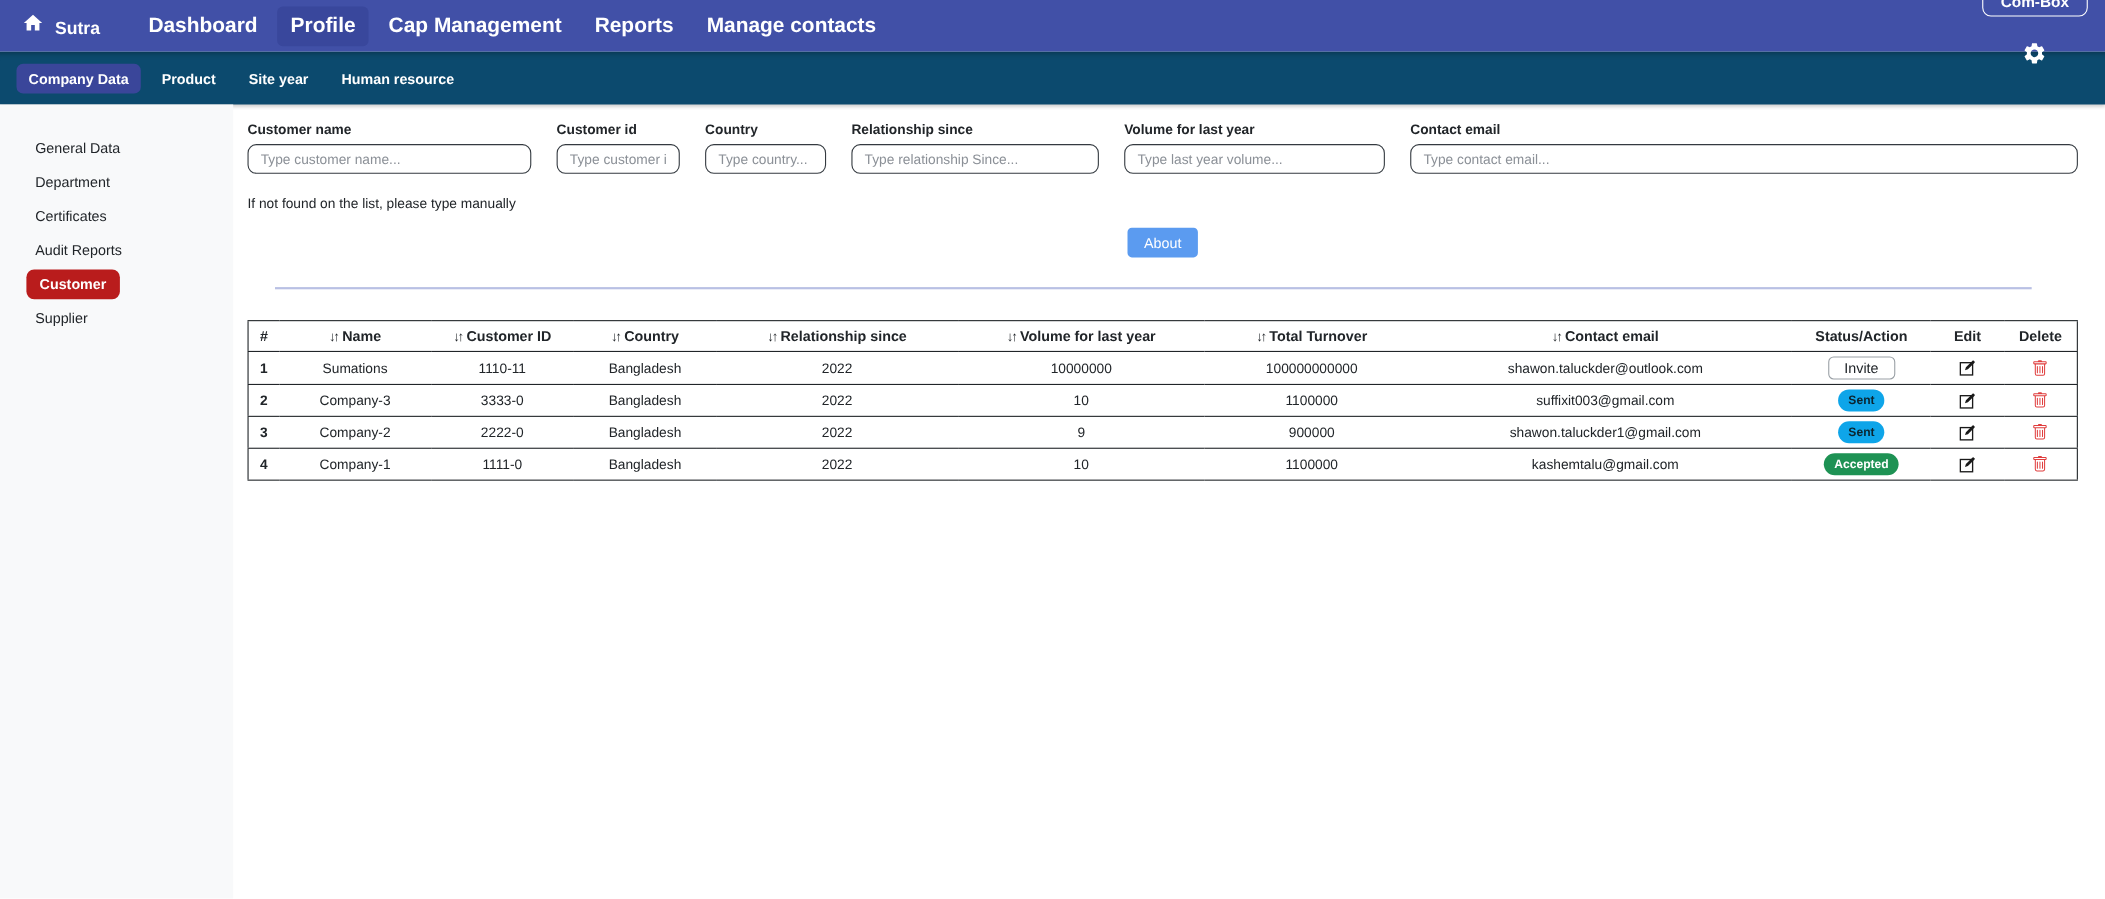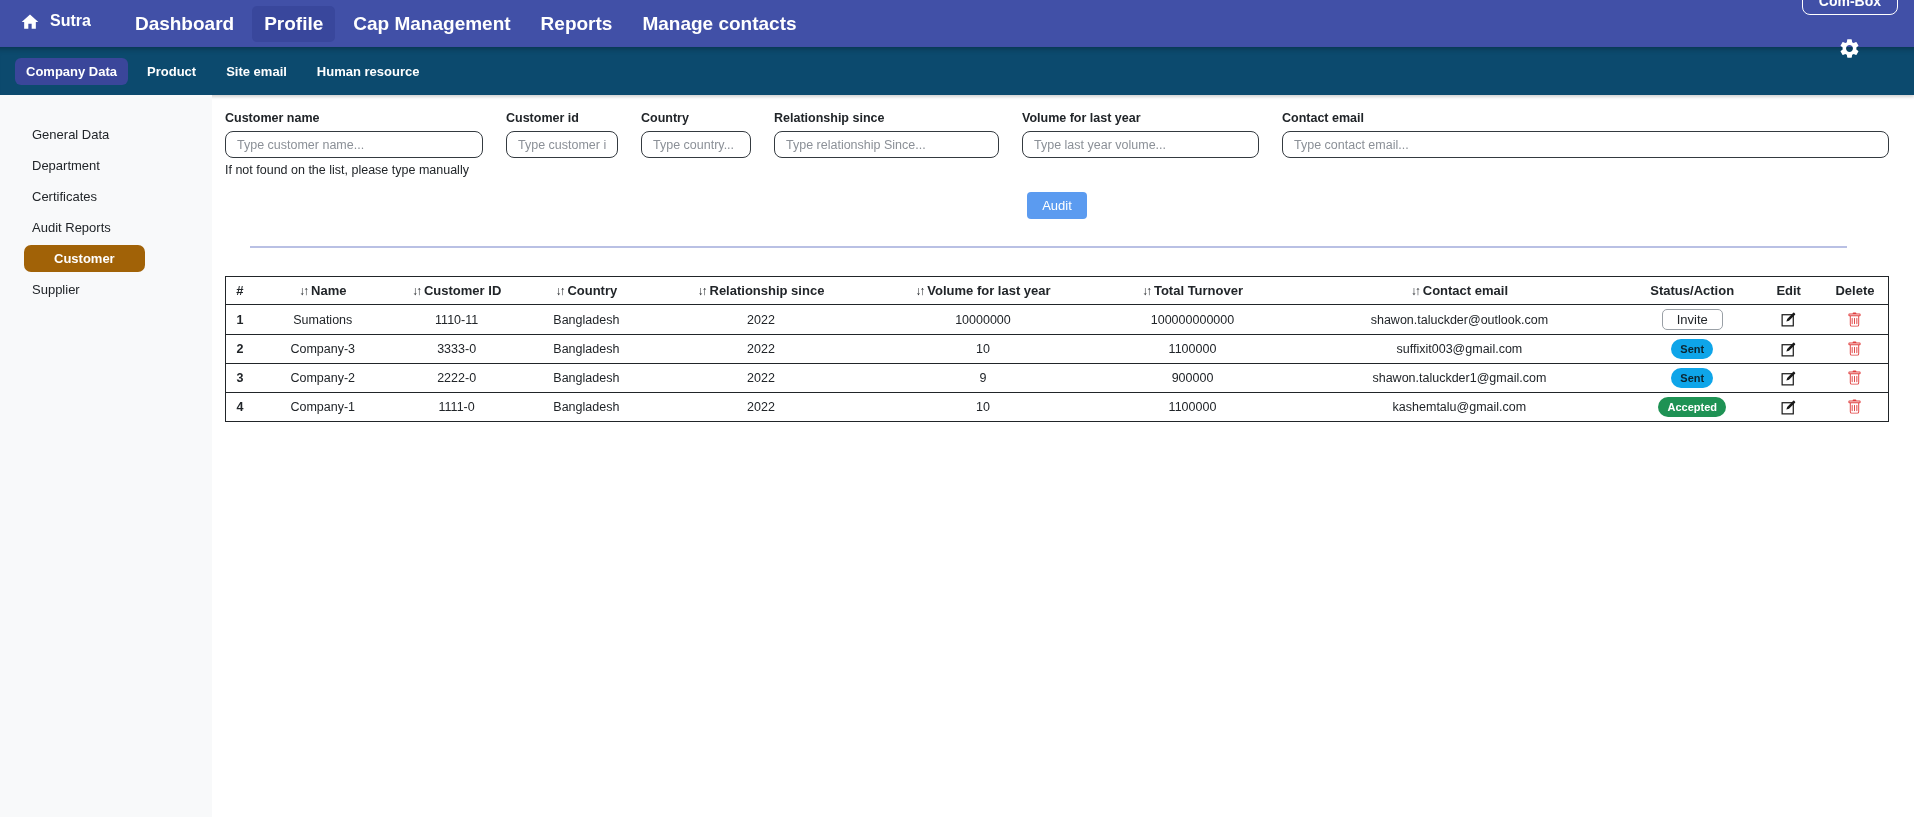--- a/index.html
+++ b/index.html
@@ -2,21 +2,21 @@
 <html><head>
 <meta charset="utf-8">
 <style>
   * { box-sizing: border-box; margin: 0; padding: 0; }
   html,body { width: 1914px; height: 817px; overflow: hidden; background: #fff;
     font-family: "Liberation Sans", sans-serif; color: #212529; }
 
   
   .topnav { height: 47px; background: #4150a7; display: flex; align-items: center;
     padding: 0 16px 0 20px; }
-  .brand { display: flex; align-items: flex-start; gap: 10px; color: #fff; font-size: 16px;
+  .brand { display: flex; align-items: flex-end; gap: 10px; color: #fff; font-size: 16px;
     font-weight: 700; margin-right: 32px; cursor: pointer; }
   .topnav-links { display: flex; align-items: center; gap: 6px; }
   .nav-link { color: #fff; font-size: 19px; font-weight: 600; text-decoration: none;
     padding: 7px 12px; border-radius: 5px; cursor: pointer; white-space: nowrap; }
   .nav-link.active { background: #39479c; }
   .topnav-right { margin-left: auto; display: flex; align-items: center; gap: 22px; flex-direction: column; }
   .combox-btn { background: transparent; border: 1.5px solid #fff; color: #fff;
     font-family: inherit; font-size: 14px; font-weight: 700; padding: 5px 16px;
     border-radius: 8px; cursor: pointer; }
   .gear { display: flex; align-items: center; cursor: pointer; }
@@ -26,36 +26,36 @@
     gap: 8px; padding: 0 15px; box-shadow: inset 0 7px 7px -7px rgba(0,0,0,.45),
     0 2px 3px rgba(0,0,0,.18); }
   .subnav .nav-link { font-size: 13px; padding: 6px 11px; border-radius: 6px; }
   .subnav .nav-link.active { background: #3a469a; }
 
   
   .page { display: flex; height: 722px; }
   .sidebar { width: 212px; background: #f8f9fa; padding: 24px 0 0 0; flex-shrink: 0; }
   .side-item { padding: 8px 0 8px 32px; font-size: 13px; color: #212529; cursor: pointer; }
   .side-item.active { padding: 8px 0; margin-left: 24px; }
-  .side-item.active .pill { background: #a16207; color: #fff; font-weight: 600;
-    padding: 6px 30px; border-radius: 7px; }
+  .side-item.active .pill { background: #b91c1c; color: #fff; font-weight: 600;
+    padding: 6px 12px; border-radius: 7px; }
   .main { flex: 1; padding: 16px 25px 0 13px; }
 
   
   .form-row { display: flex; gap: 23px; }
   .field { display: flex; flex-direction: column; }
   .field label { font-size: 12.5px; font-weight: 700; margin-bottom: 6px; }
   .field input { height: 27px; border: 1px solid #343a40; border-radius: 8px;
     padding: 0 11px; font-family: inherit; font-size: 12.5px; color: #212529;
     outline: none; background: #fff; }
   .field input::placeholder { color: #8b9097; }
   .f-name { width: 258px; } .f-id { width: 112px; } .f-country { width: 110px; }
   .f-rel { width: 225px; } .f-vol { width: 237px; } .f-turn { width: 270px; }
   .f-email { flex: 1; }
-  .helper { font-size: 12.5px; color: #212529; margin-top: 5px; }
+  .helper { font-size: 12.5px; color: #212529; margin-top: 20px; }
   .save-row { display: flex; justify-content: center; margin-top: 15px; }
   .save-btn { background: #5b9bf0; color: #fff; border: none; font-family: inherit;
     font-size: 13px; padding: 6px 15px; border-radius: 4px; cursor: pointer; }
   .divider { border: none; border-top: 2px solid #b9c0e4; margin: 27px 42px 0 25px; }
 
   
   table { width: 100%; border-collapse: collapse; margin-top: 28px; table-layout: fixed; }
   table, th, td { border-top: 1.5px solid #212529; border-bottom: 1.5px solid #212529; }
   table { border: 1.5px solid #212529; }
   th { font-size: 13px; font-weight: 700; padding: 6px 4px; text-align: center;
@@ -103,21 +103,21 @@
       <svg viewBox="0 0 24 24" width="23" height="23" fill="#fff">
           <path d="M19.14 12.94c.04-.3.06-.61.06-.94 0-.32-.02-.64-.07-.94l2.03-1.58a.49.49 0 0 0 .12-.61l-1.92-3.32a.488.488 0 0 0-.59-.22l-2.39.96c-.5-.38-1.03-.7-1.62-.94l-.36-2.54a.484.484 0 0 0-.48-.41h-3.84c-.24 0-.43.17-.47.41l-.36 2.54c-.59.24-1.13.57-1.62.94l-2.39-.96c-.22-.08-.47 0-.59.22L2.74 8.87c-.12.21-.08.47.12.61l2.03 1.58c-.05.3-.09.63-.09.94s.02.64.07.94l-2.03 1.58a.49.49 0 0 0-.12.61l1.92 3.32c.12.22.37.29.59.22l2.39-.96c.5.38 1.03.7 1.62.94l.36 2.54c.05.24.24.41.48.41h3.84c.24 0 .44-.17.47-.41l.36-2.54c.59-.24 1.13-.56 1.62-.94l2.39.96c.22.08.47 0 .59-.22l1.92-3.32c.12-.22.07-.47-.12-.61l-2.01-1.58zM12 15.6c-1.98 0-3.6-1.62-3.6-3.6s1.62-3.6 3.6-3.6 3.6 1.62 3.6 3.6-1.62 3.6-3.6 3.6z"></path>
         </svg>
     </span>
   </div>
 </div>
 
 <div class="subnav">
   <a class="nav-link active">Company Data</a>
   <a class="nav-link">Product</a>
-  <a class="nav-link">Site email</a>
+  <a class="nav-link">Site year</a>
   <a class="nav-link">Human resource</a>
 </div>
 
 <div class="page">
 
   <div class="sidebar">
     <div class="side-item"><span class="pill">General Data</span></div>
     <div class="side-item"><span class="pill">Department</span></div>
     <div class="side-item"><span class="pill">Certificates</span></div>
     <div class="side-item"><span class="pill">Audit Reports</span></div>
@@ -149,21 +149,21 @@
         <label>Volume for last year</label>
         <input type="text" placeholder="Type last year volume..." style="">
       </div>
       <div class="field f-email">
         <label>Contact email</label>
         <input type="text" placeholder="Type contact email..." style="">
       </div>
     </div>
 
     <div class="save-row">
-      <button class="save-btn">Audit</button>
+      <button class="save-btn">About</button>
     </div>
 
     <hr class="divider">
 
     <table>
       <colgroup>
         <col class="col-num">
           <col class="col-name">
           <col class="col-cid">
           <col class="col-country">

